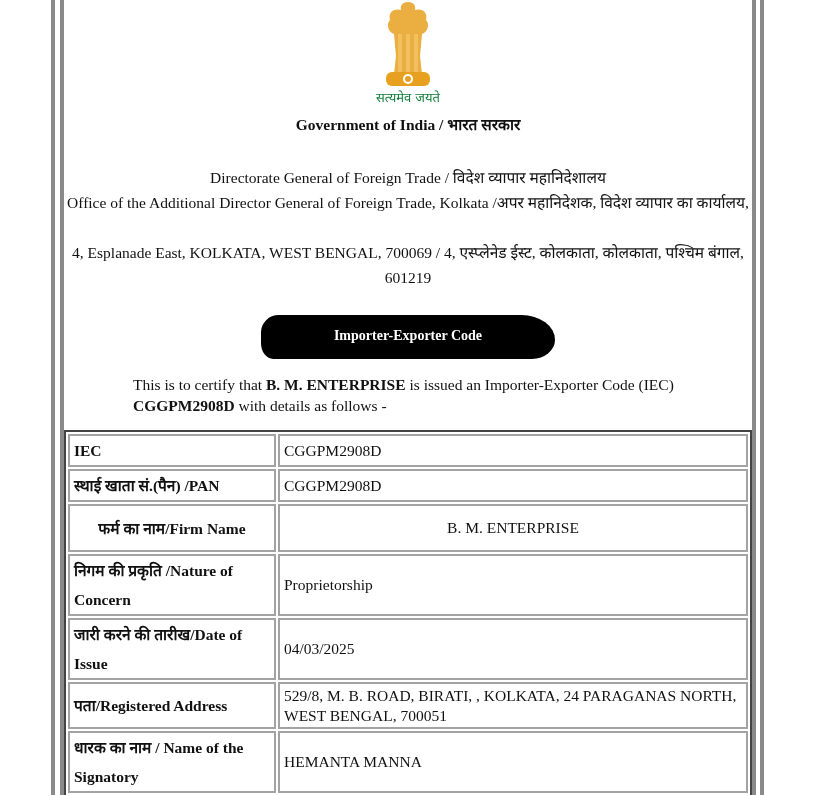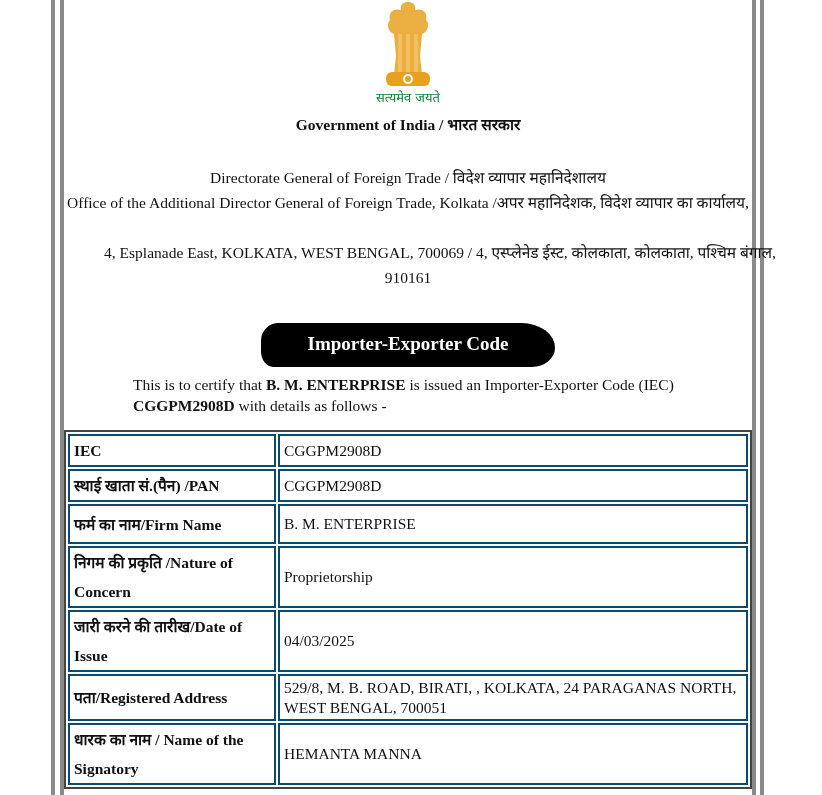--- a/index.html
+++ b/index.html
@@ -5,27 +5,27 @@
   html, body { margin:0; padding:0; background:#ffffff; }
   body { width:822px; height:795px; position:relative; overflow:hidden;
          font-family:"Liberation Serif","DejaVu Serif",serif; color:#111; }
   .vline { position:absolute; top:0; bottom:0; background:#8a8a8a; }
   .page { position:absolute; left:64px; top:0; width:688px; height:795px; }
   .emblem { position:absolute; left:312px; top:0; width:64px; height:108px; }
   .motto { position:absolute; left:0; width:688px; top:88px; text-align:center;
            font-size:13px; color:#15803d; font-family:"DejaVu Sans",sans-serif; }
   .hdr { position:absolute; left:0; width:688px; text-align:center; font-size:15.5px; line-height:25px; }
   .hdr.bold { font-weight:bold; }
-  .banner { position:absolute; left:197px; top:323px; width:294px; height:44px;
+  .banner { position:absolute; left:197px; top:315px; width:294px; height:44px;
             background:#000; border-radius:20px 38px 26px 14px / 20px 28px 22px 18px; color:#fff;
-            font-weight:bold; font-size:19px; text-align:center; line-height:42px; }
+            font-weight:bold; font-size:14px; text-align:center; line-height:42px; }
   .certify { position:absolute; left:69px; top:374px; width:600px; font-size:15.5px; line-height:21px; }
   table.details { position:absolute; left:0; top:430px; width:688px; border-collapse:separate;
                   border-spacing:2px; border:2px solid #444; }
-  table.details td { border:2px solid #0c4a6e; font-size:15.5px; padding:0 4px; vertical-align:middle; }
+  table.details td { border:2px solid #a3a3a3; font-size:15.5px; padding:0 4px; vertical-align:middle; }
   table.details td.lbl { width:196px; font-weight:bold; line-height:29px; }
   table.details td.val { line-height:20px; }
 </style>
 </head>
 <body>
 
 <div class="vline" style="left:51px;width:4px;"></div>
 <div class="vline" style="left:60px;width:4px;"></div>
 <div class="vline" style="left:752px;width:4px;"></div>
 <div class="vline" style="left:760px;width:4px;"></div>
@@ -41,40 +41,40 @@
       <rect x="10" y="72" width="44" height="14" rx="6"></rect>
       <circle cx="32" cy="79" r="5" fill="#fff"></circle>
       <circle cx="32" cy="79" r="3"></circle>
     </g>
   </svg>
   <div class="motto">सत्यमेव जयते</div>
 
   <div class="hdr bold" style="top:112px;">Government of India / भारत सरकार</div>
   <div class="hdr" style="top:165px;">Directorate General of Foreign Trade / विदेश व्यापार महानिदेशालय</div>
   <div class="hdr" style="top:190px;left:-4px;width:696px;">Office of the Additional Director General of Foreign Trade, Kolkata /अपर महानिदेशक, विदेश व्यापार का कार्यालय,</div>
-  <div class="hdr" style="top:240px;left:-4px;width:696px;padding-left:32px;">4, Esplanade East, KOLKATA, WEST BENGAL, 700069  / 4, एस्प्लेनेड ईस्ट, कोलकाता, कोलकाता, पश्चिम बंगाल,</div>
-  <div class="hdr" style="top:265px;">910161</div>
+  <div class="hdr" style="top:240px;left:-4px;width:696px;">4, Esplanade East, KOLKATA, WEST BENGAL, 700069  / 4, एस्प्लेनेड ईस्ट, कोलकाता, कोलकाता, पश्चिम बंगाल,</div>
+  <div class="hdr" style="top:265px;">601219</div>
 
   <div class="banner">Importer-Exporter Code</div>
 
   <div class="certify">
     <span>This is to certify that </span><b>B. M. ENTERPRISE</b><span> is issued an Importer-Exporter Code (IEC) </span><br><b>CGGPM2908D</b><span> with details as follows -</span>
   </div>
 
   <table class="details">
     <tbody>
         <tr style="height:30px;">
       <td class="lbl">IEC</td>
       <td class="val">CGGPM2908D</td>
     </tr>
     <tr style="height:29px;">
       <td class="lbl">स्थाई खाता सं.(पैन) /PAN</td>
       <td class="val">CGGPM2908D</td>
     </tr>
-    <tr style="height:40px;">
+    <tr style="height:48px;text-align:center;">
       <td class="lbl">फर्म का नाम/Firm Name</td>
       <td class="val">B. M. ENTERPRISE</td>
     </tr>
     <tr style="height:60px;">
       <td class="lbl">निगम की प्रकृति /Nature of Concern</td>
       <td class="val">Proprietorship</td>
     </tr>
     <tr style="height:60px;">
       <td class="lbl">जारी करने की तारीख/Date of Issue</td>
       <td class="val">04/03/2025</td>

